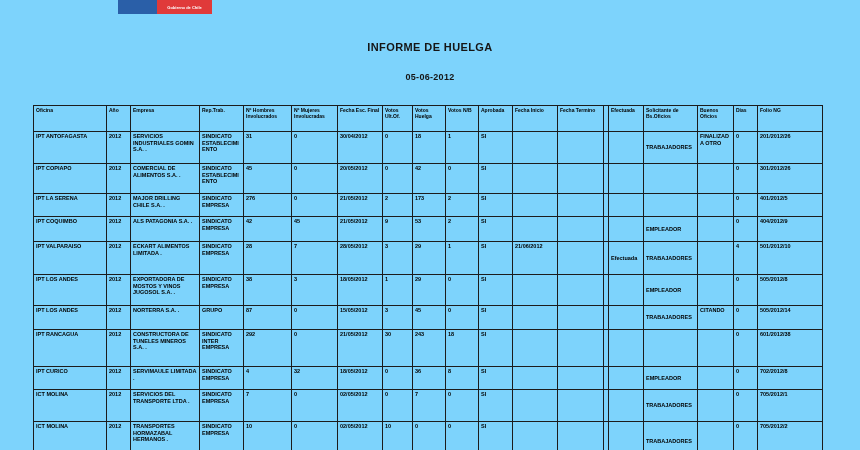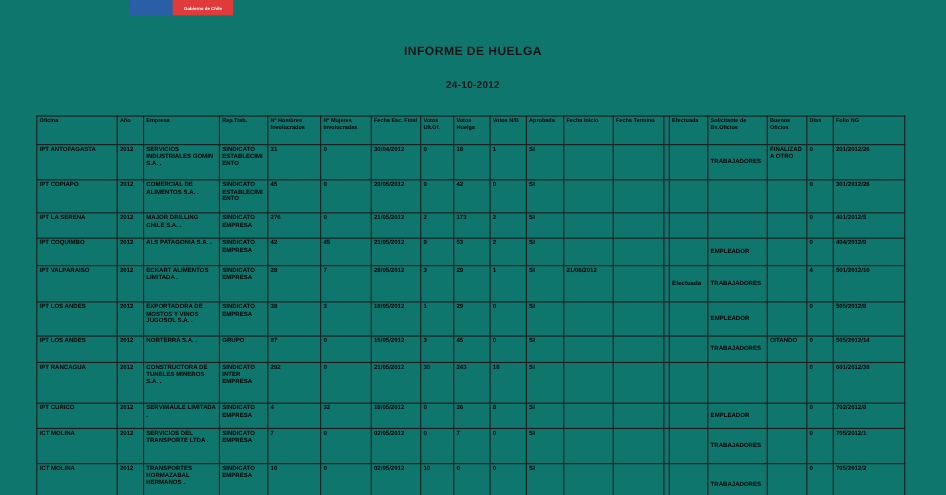--- a/index.html
+++ b/index.html
@@ -1,17 +1,17 @@
 <!DOCTYPE html>
 <html><head>
 <meta charset="utf-8">
 <style>
   html,body{margin:0;padding:0;background:#ffffff;}
   #page{
-    position:relative;width:860px;height:450px;overflow:hidden;background:#0f766e;
+    position:relative;width:860px;height:450px;overflow:hidden;background:#7dd3fc;
     font-family:"Liberation Sans", sans-serif;color:#111;
   }
   
   .logo{position:absolute;left:118px;top:0;display:flex;}
   .logo-blue{width:39px;height:14px;}
   .logo-red{width:55px;height:14px;display:flex;align-items:center;justify-content:center;}
   .logo-red span{color:#ffffff;font-size:4px;font-weight:bold;white-space:nowrap;}
   
   .doc-title{
     position:absolute;top:41px;left:0;width:100%;text-align:center;
@@ -42,21 +42,21 @@
 <div id="page">
 
   <div class="logo">
     <div class="logo-blue" style="background: rgb(42, 95, 168);"></div>
     <div class="logo-red" style="background: rgb(224, 58, 58);">
       <span>Gobierno de Chile</span>
     </div>
   </div>
 
   <div class="doc-title">INFORME DE HUELGA</div>
-  <div class="doc-date">24-10-2012</div>
+  <div class="doc-date">05-06-2012</div>
 
   <div class="table-wrap">
     <table>
       <colgroup>
         <col style="width:73px">
           <col style="width:24px">
           <col style="width:69px">
           <col style="width:44px">
         <col style="width:48px">
           <col style="width:46px">

